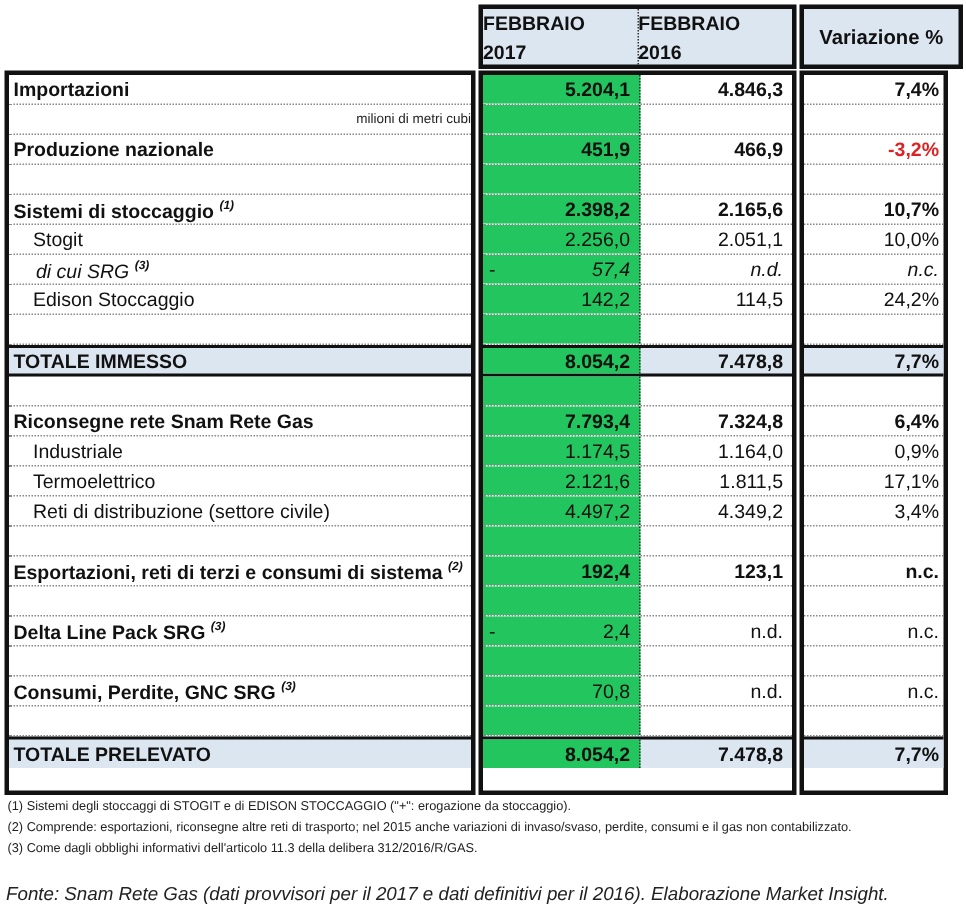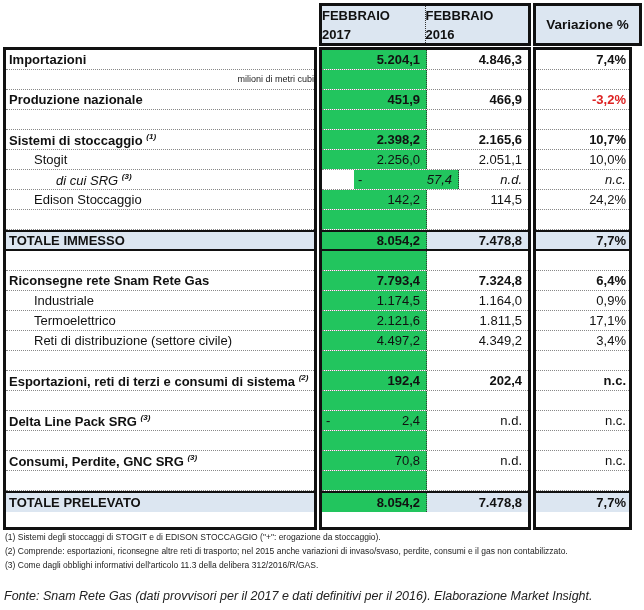--- a/index.html
+++ b/index.html
@@ -18,23 +18,23 @@
 
   #b-label { left: 3px; width: 314px; }
   #b-data  { left: 319px; width: 212px; }
   #b-var   { left: 533px; width: 99px; }
   .row { height: 20px; box-sizing: border-box; border-bottom: 1px dotted #888;
          display: flex; align-items: center; font-size: 13px; position: relative; }
   .row:last-child { border-bottom: none; }
   .row.total { background: #dce6f1; border-top: 2px solid #111; border-bottom: 2px solid #111; height: 21px; }
   .row.total:last-child { border-bottom: none; }
   .row.b { font-weight: bold; }
-  .row.i { font-style: italic; padding-left: 32px; }
+  .row.i { font-style: italic; }
   .lbl { padding-left: 3px; white-space: nowrap; }
-  .lbl.ind { padding-left: 28px; text-align: right; }
+  .lbl.ind { padding-left: 16px; text-align: right; }
   .lbl.ind2 { padding-left: 18px; }
   sup { font-size: 8px; vertical-align: 6px; font-weight: bold; font-style: italic; }
   .dcells { display: flex; width: 100%; height: 100%; }
   .c17 { width: 105px; background: #22c55e; border-right: 1px dotted #333; box-sizing: border-box;
          text-align: right; padding-right: 6px; display: flex; align-items: center; justify-content: flex-end; position: relative; }
   .c16 { flex: 1; text-align: right; padding-right: 6px; display: flex; align-items: center; justify-content: flex-end; }
   .dash { position: absolute; left: 4px; }
   .vcell { width: 100%; text-align: right; padding-right: 3px; box-sizing: border-box; }
   .neg { color: #d22; }
   .notes { position: absolute; left: 5px; top: 530px; font-size: 8.5px; line-height: 14px; color: #222; width: 630px; }
@@ -255,21 +255,21 @@
         <div class="c17"></div>
         <div class="c16"></div>
       </div>
     </div>
     <div class="row b">
       <div class="dcells">
         <div class="c17">
           <span>192,4</span>
         </div>
         <div class="c16">
-          <span>202,4</span>
+          <span>123,1</span>
         </div>
       </div>
     </div>
     <div class="row">
       <div class="dcells">
         <div class="c17"></div>
         <div class="c16"></div>
       </div>
     </div>
     <div class="row b">

